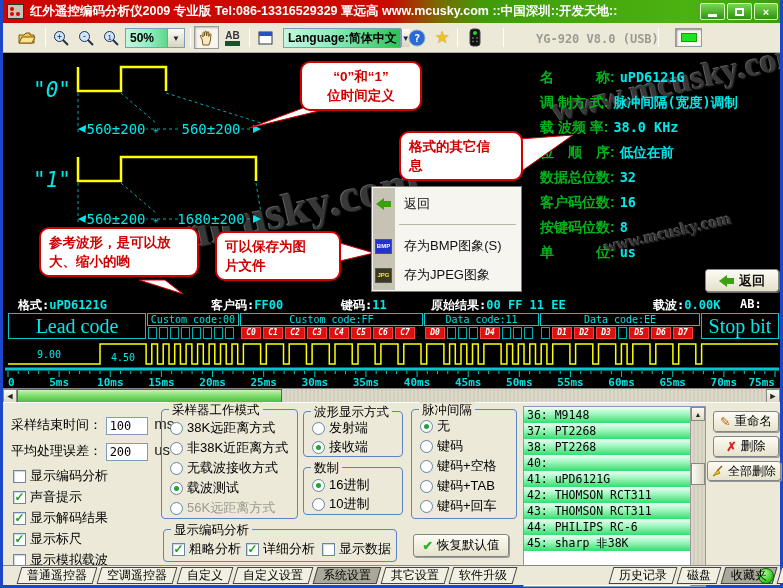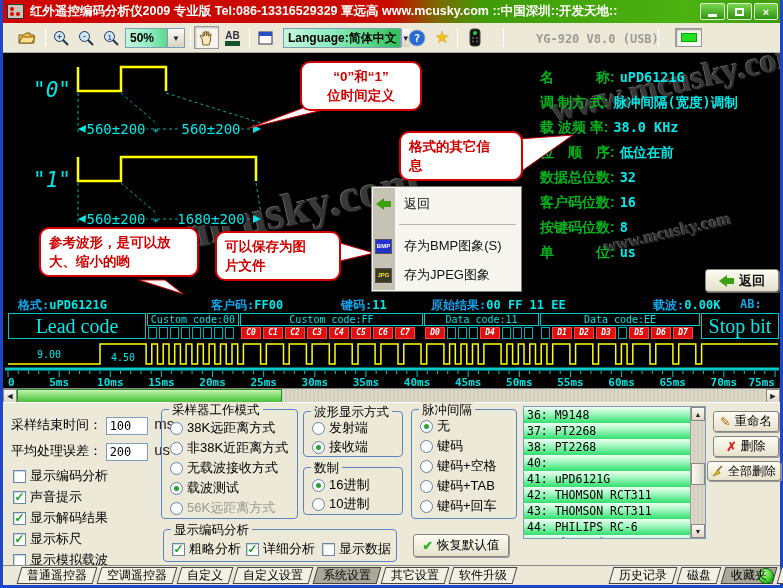--- a/index.html
+++ b/index.html
@@ -66,21 +66,21 @@
   .arrow-green .tri { position:absolute; left:0; top:0; width:0; height:0; border-top:6px solid transparent; border-bottom:6px solid transparent; border-right:8px solid #3aa010; }
   .arrow-green .stem { position:absolute; left:7px; top:3px; width:8px; height:6px; background:#3aa010; }
 
   .backbtn { position:absolute; left:702px; top:216px; width:74px; height:23px; background:linear-gradient(180deg,#fdfcf4,#e4e0ca);
     border:1px solid #888; border-radius:3px; box-shadow:1px 1px 0 #666; display:flex; align-items:center; justify-content:center;
     gap:4px; font-size:13px; font-weight:bold; color:#111; z-index:5; }
 
   
   .statusline { left:3px; top:295px; width:777px; height:17px; background:#000; font-family:"DejaVu Sans Mono",monospace; }
   .sitem { position:absolute; top:2px; font-size:12px; font-weight:bold; white-space:nowrap; }
-  .sitem .sl { color:#0ea5e9; } .sitem .sv { color:#00e8e8; }
+  .sitem .sl { color:#ffffff; } .sitem .sv { color:#00e8e8; }
 
   
   .decoderow { left:3px; top:312px; width:777px; height:28px; background:#000; }
   .dsec { position:absolute; top:1px; height:26px; }
   .dbig { border:1px solid #00c8c8; color:#00e8e8; font-family:"Liberation Serif",serif; font-size:20px;
     display:flex; align-items:center; justify-content:center; }
   .dlabel { height:13px; border:1px solid #00c8c8; color:#00e0e0; font-family:"DejaVu Sans Mono",monospace;
     font-size:10px; text-align:center; line-height:11px; overflow:hidden; }
   .dcells { height:12px; margin-top:1px; display:flex; gap:2px; padding:0 1px;font-style:italic; }
   .dcell-on { background:#dd0f0f; border:1px solid #ff4040; color:#fff; font-size:8px; font-weight:bold;
@@ -106,21 +106,21 @@
     display:flex; align-items:center; justify-content:center; color:#1ca31c; font-size:12px; font-weight:bold; line-height:1; }
   .group { position:absolute; border:1px solid #5b84c4; border-radius:4px; }
   .group .gtitle { position:absolute; top:-8px; left:7px; background:#ece9d8; padding:0 3px; font-size:12.5px; color:#000; white-space:nowrap; }
   .radio { display:flex; align-items:center; gap:4px; position:absolute; white-space:nowrap; font-size:13px; }
   .rdot { width:13px; height:13px; border-radius:50%; background:radial-gradient(#fff 55%,#dfe8f0); border:1px solid #6a87a8; position:relative; }
   .rdot.sel::after { content:""; position:absolute; left:3px; top:3px; width:5px; height:5px; border-radius:50%; background:#22a334; }
   .radio.disabled { color:#9a9a92; }
   .btn { background:linear-gradient(180deg,#fdfcf4,#e6e2cc); border:1px solid #858585; border-radius:3px;
     display:flex; align-items:center; justify-content:center; gap:4px; font-size:12.5px; color:#000; box-shadow:1px 1px 0 #999; }
 
-  .histlist { position:absolute; left:520px; top:3px; width:183px; height:133px; background:#fff; border:1px solid #7f9db9; overflow:hidden; }
+  .histlist { position:absolute; left:520px; top:3px; width:183px; height:181px; background:#fff; border:1px solid #7f9db9; overflow:hidden; }
   .hrow { height:16px; line-height:16px; font-family:"DejaVu Sans Mono",monospace; font-size:11.5px; color:#000; padding-left:3px;
     background:linear-gradient(180deg,#f0fff5,#9df6bc 45%,#2fe06d); white-space:nowrap; }
   .hrow.sel { background:linear-gradient(180deg,#e4e4fb,#aeaef0 45%,#8d8de0); }
   .vscroll { position:absolute; right:0; top:0; width:15px; height:100%; background:repeating-linear-gradient(90deg,#dcd8c8 0 2px,#d2cebe 2px 4px); border-left:1px solid #999; }
   .vs-btn { position:absolute; left:0; width:14px; height:14px; background:linear-gradient(180deg,#fbfaf3,#ddd9c6); border:1px solid #8a8a82;
     font-size:7px; display:flex; align-items:center; justify-content:center; color:#222; }
   .vs-thumb { position:absolute; left:0; top:56px; width:14px; height:22px; background:linear-gradient(90deg,#fbfaf3,#ddd9c6); border:1px solid #8a8a82; }
 
   
   .tabbar { left:3px; top:565px; width:777px; height:20px; background:#ece9d8; border-top:1px solid #888; }

